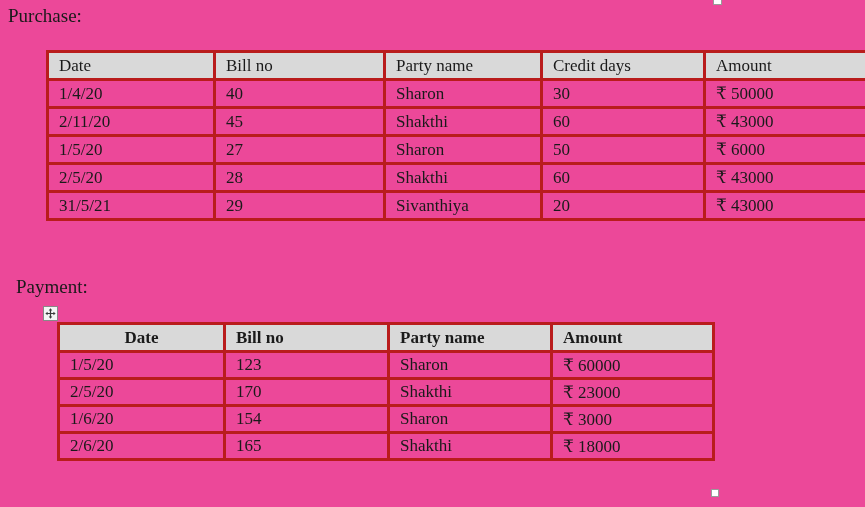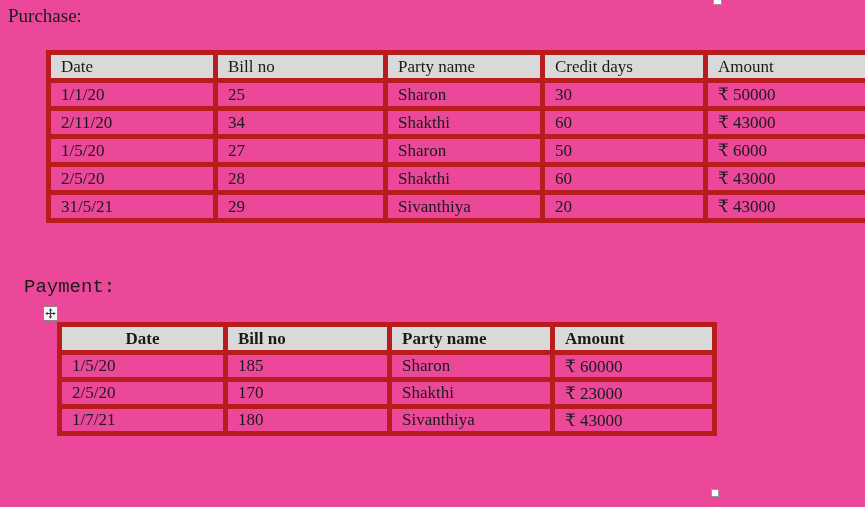--- a/index.html
+++ b/index.html
@@ -11,29 +11,29 @@
   }
   .stage { position: relative; width: 865px; height: 507px; overflow: hidden; background: #ec4899; }
 
   .doc-heading {
     position: absolute;
     font-size: 19px;
     line-height: 22px;
     white-space: nowrap;
   }
   #purchase-heading { left: 8px; top: 5px; }
-  #payment-heading  { left: 24px; top: 276px; font-family: Liberation Mono, monospace; }
+  #payment-heading  { left: 16px; top: 276px; }
 
   table.doc-table {
     position: absolute;
     border-collapse: collapse;
     table-layout: fixed;
   }
   .doc-table th, .doc-table td {
-    border: 5px solid #b91c1c;
+    border: 3px solid #b91c1c;
     font-size: 17px;
     text-align: left;
     padding: 0 4px 0 10px;
     overflow: hidden;
     white-space: nowrap;
     vertical-align: middle;
   }
   .doc-table th { background: #d9d9d9; font-weight: normal; }
 
   #purchase-table { left: 46px; top: 50px; width: 832px; }
@@ -93,29 +93,29 @@
       <tr>
         <th>Date</th>
         <th>Bill no</th>
         <th>Party name</th>
         <th>Credit days</th>
         <th>Amount</th>
       </tr>
     </thead>
     <tbody>
       <tr>
-        <td>1/1/20</td>
-        <td>25</td>
+        <td>1/4/20</td>
+        <td>40</td>
         <td>Sharon</td>
         <td>30</td>
         <td>₹ 50000</td>
       </tr>
       <tr>
         <td>2/11/20</td>
-        <td>34</td>
+        <td>45</td>
         <td>Shakthi</td>
         <td>60</td>
         <td>₹ 43000</td>
       </tr>
       <tr>
         <td>1/5/20</td>
         <td>27</td>
         <td>Sharon</td>
         <td>50</td>
         <td>₹ 6000</td>
@@ -158,34 +158,40 @@
       <tr>
         <th class="center">Date</th>
         <th>Bill no</th>
         <th>Party name</th>
         <th>Amount</th>
       </tr>
     </thead>
     <tbody>
       <tr>
         <td>1/5/20</td>
-        <td>185</td>
+        <td>123</td>
         <td>Sharon</td>
         <td>₹ 60000</td>
       </tr>
       <tr>
         <td>2/5/20</td>
         <td>170</td>
         <td>Shakthi</td>
         <td>₹ 23000</td>
       </tr>
       <tr>
-        <td>1/7/21</td>
-        <td>180</td>
-        <td>Sivanthiya</td>
-        <td>₹ 43000</td>
+        <td>1/6/20</td>
+        <td>154</td>
+        <td>Sharon</td>
+        <td>₹ 3000</td>
+      </tr>
+      <tr>
+        <td>2/6/20</td>
+        <td>165</td>
+        <td>Shakthi</td>
+        <td>₹ 18000</td>
       </tr>
     </tbody>
   </table>
 
   <div class="resize-handle"></div>
 
 </div>
 
 </body></html>

